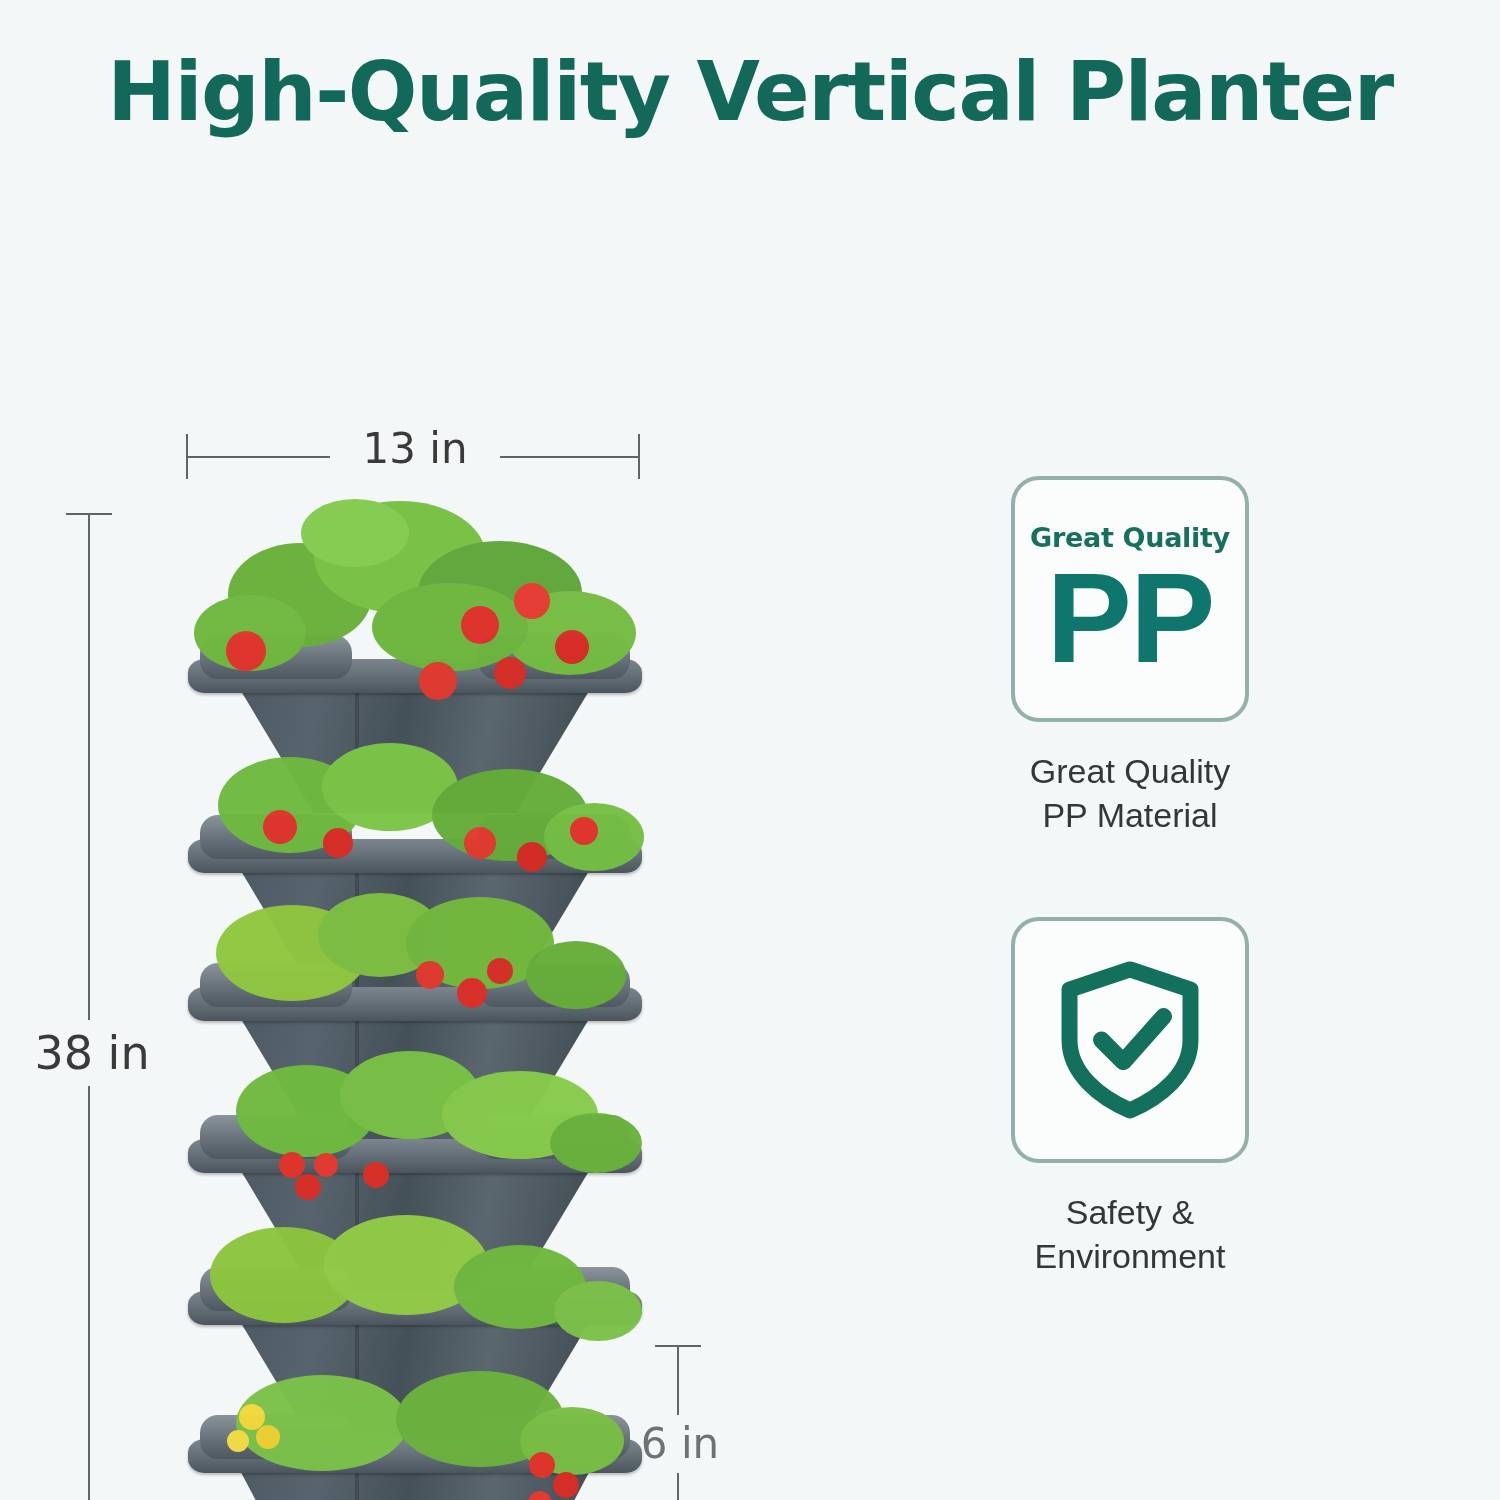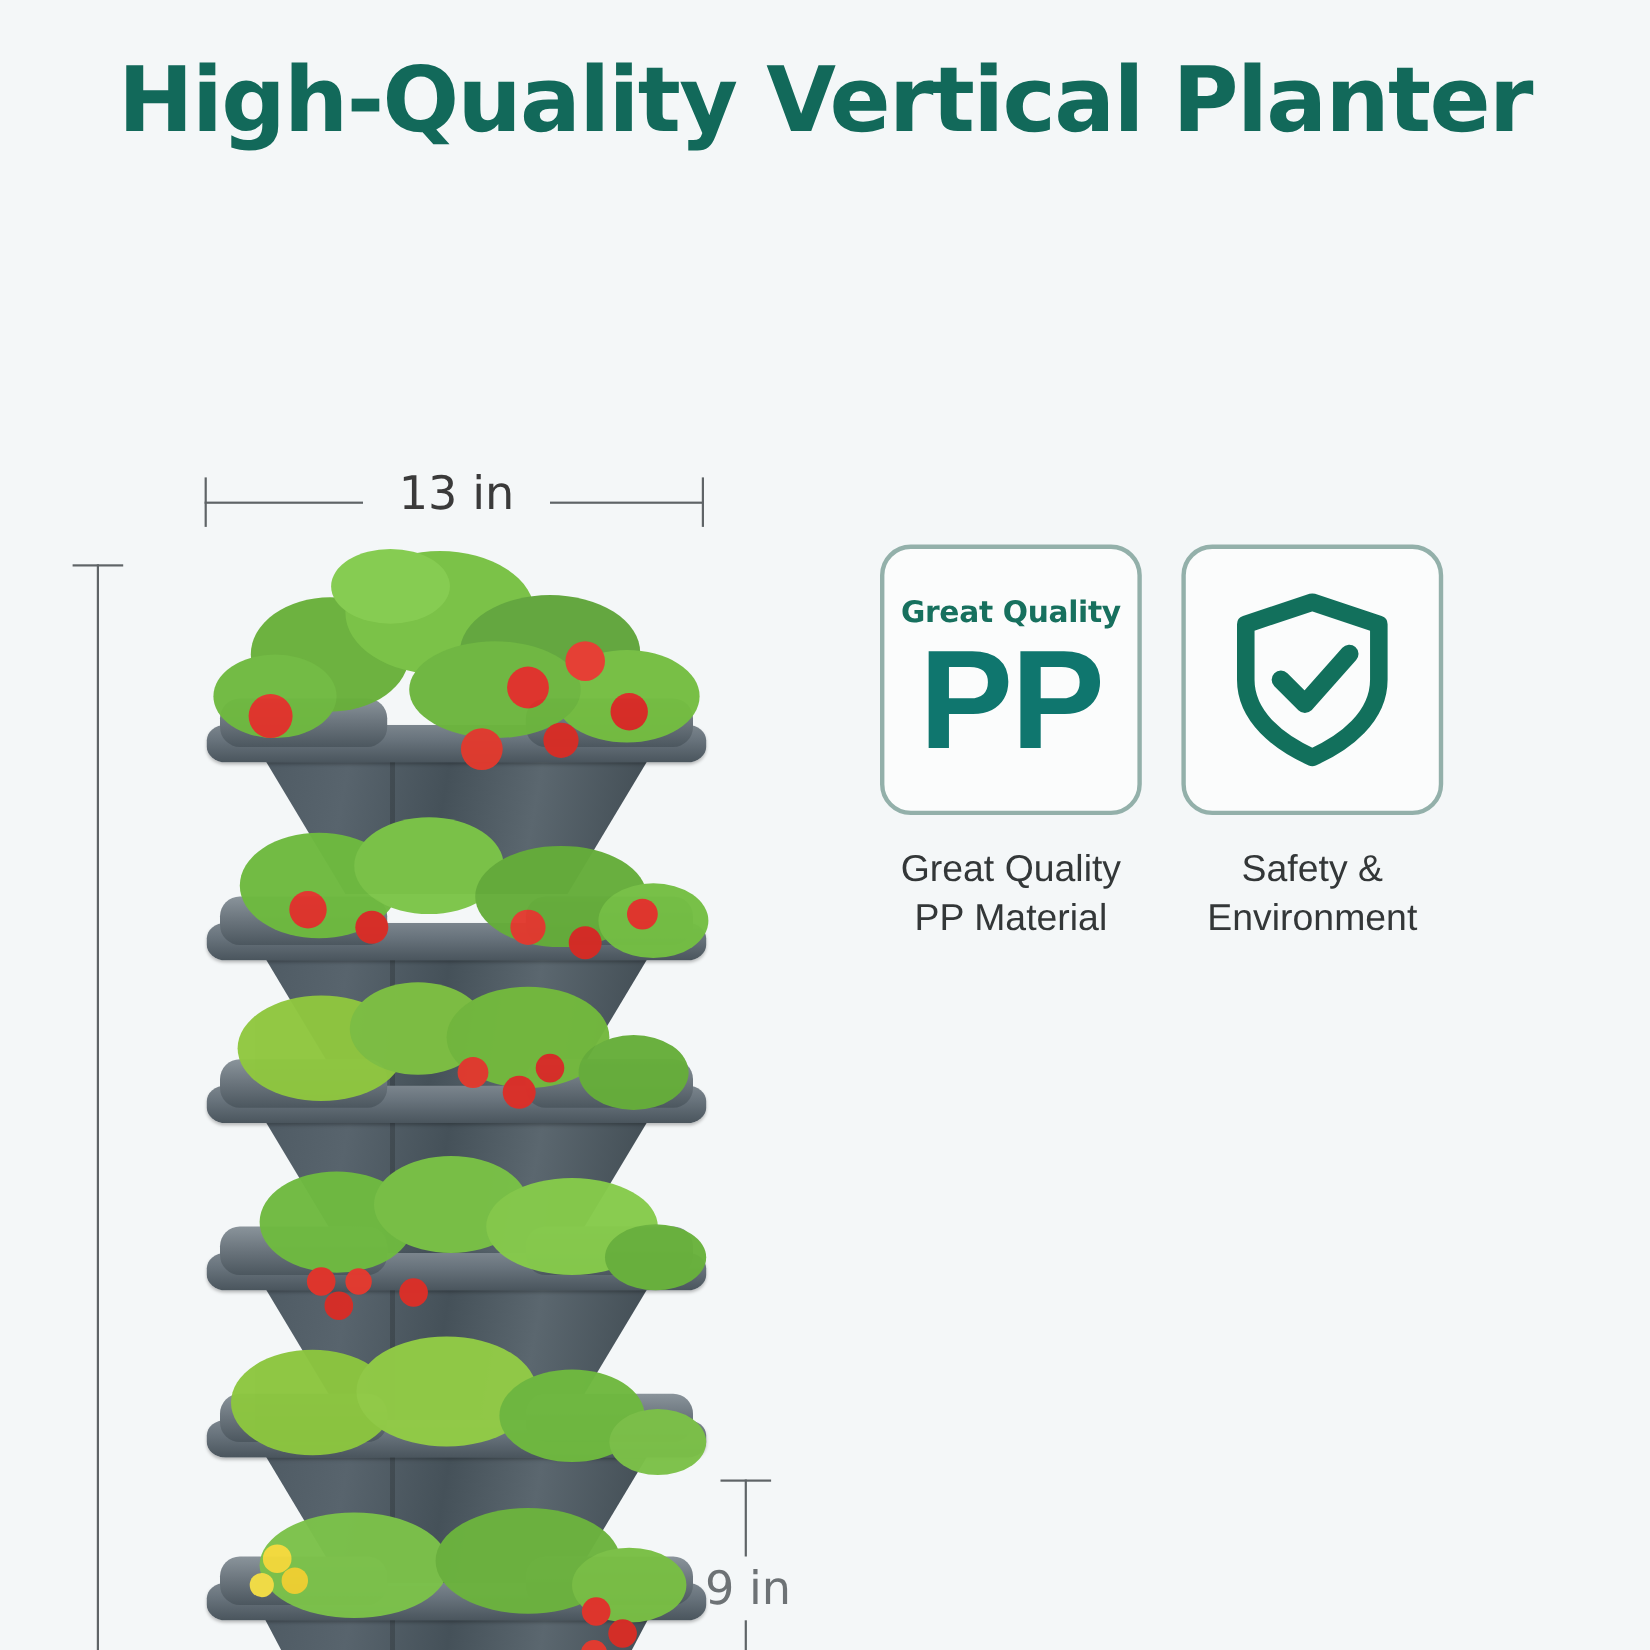--- a/index.html
+++ b/index.html
@@ -78,22 +78,22 @@
   .tier .pocketL, .tier .pocketR {
     position: absolute; top: 10px; width: 152px; height: 44px;
     background: linear-gradient(180deg,#8a949b 0%, #6d777f 45%, #4c575f 100%);
     border-radius: 18px;
   }
   .tier .pocketL { left: 20px; }
   .tier .pocketR { left: 298px; }
 
   
   #features {
-    position: absolute; left: 800px; top: 495px; width: 660px; height: 830px;
-    display: grid; grid-template-columns: 1fr 1fr 1fr; grid-template-rows: 1fr 1fr;
+    position: absolute; left: 800px; top: 476px; width: 660px; height: 830px;
+    display: grid; grid-template-columns: 1fr; grid-template-rows: 1fr 1fr;
     column-gap: 36px; row-gap: 52px;
   }
   .feature { display:flex; flex-direction:column; align-items:center; }
   .feature-card {
     width: 238px; height: 246px;
     border: 4px solid #93b0aa;
     border-radius: 28px;
     background: #fbfcfc;
     display:flex; align-items:center; justify-content:center;
     position: relative;
@@ -129,25 +129,26 @@
   <div class="product-area">
 
     <div class="dim-line" id="dim-width-line"></div>
     <div class="dim-cap" id="dim-width-capL"></div>
     <div class="dim-cap" id="dim-width-capR"></div>
     <div class="dim-label" id="dim-width-label">13 in</div>
 
     <div class="dim-line" id="dim-height-line"></div>
     <div class="dim-cap" id="dim-height-capT"></div>
 
+    <div class="dim-label" id="dim-height-label">38 in</div>
 
     <div class="dim-line" id="dim-base-line"></div>
     <div class="dim-cap" id="dim-base-capT"></div>
 
-    <div class="dim-label" id="dim-base-label">9 in</div>
+    <div class="dim-label" id="dim-base-label">6 in</div>
 
     <div id="planter">
 
       <div class="tier" style="top:150px;">
         <div class="cone"></div>
         <div class="rim"></div>
         <div class="pocketL"></div>
         <div class="pocketR"></div>
       </div>
 

